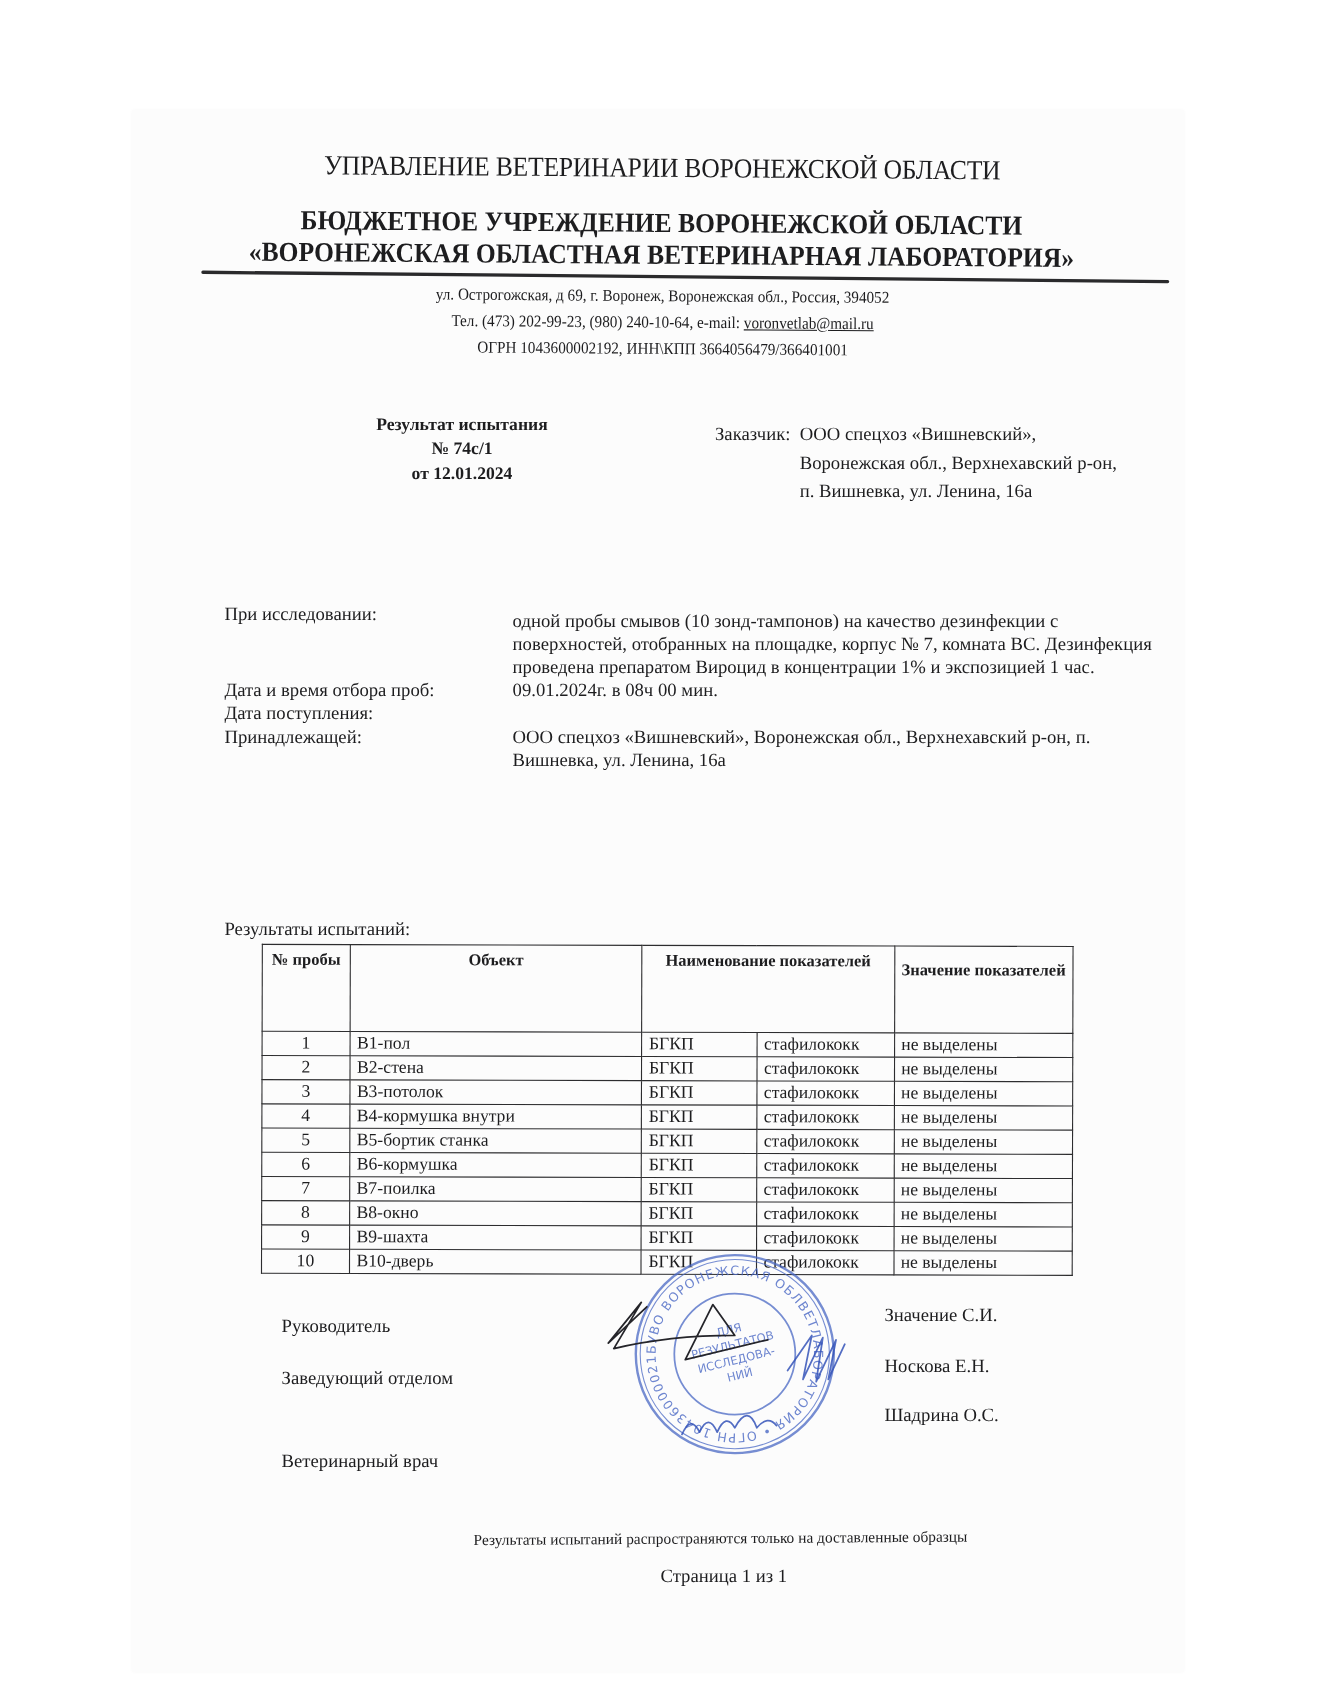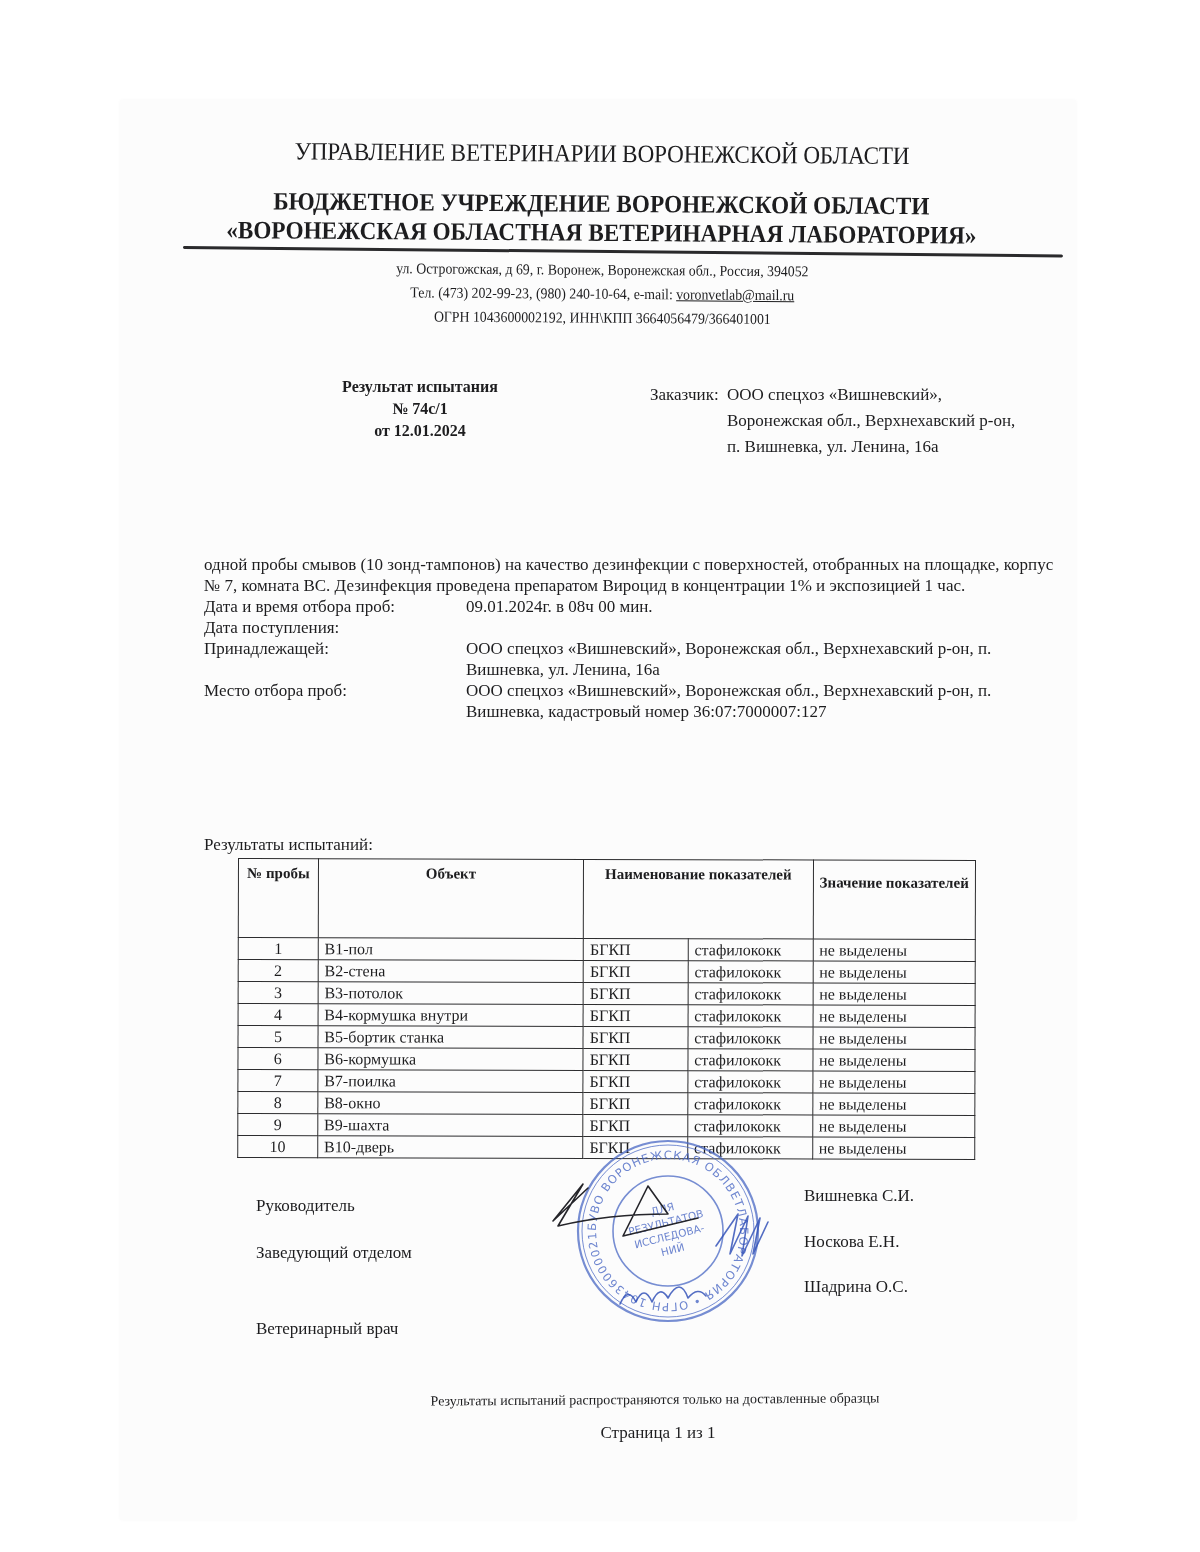--- a/index.html
+++ b/index.html
@@ -93,36 +93,33 @@
 </div>
 
 <div class="abs customer">
   <div><span class="lbl">Заказчик:</span><span>ООО спецхоз «Вишневский»,</span></div>
   <div class="ind">Воронежская обл., Верхнехавский р-он,</div>
   <div class="ind">п. Вишневка, ул. Ленина, 16а</div>
 </div>
 
 <div class="details">
   <div class="drow">
+    <div class="dlabel">При исследовании:</div>
     <div class="dval" style="margin-top:6px;">одной пробы смывов (10 зонд-тампонов) на качество дезинфекции с поверхностей, отобранных на площадке, корпус № 7, комната ВС. Дезинфекция проведена препаратом Вироцид в концентрации 1% и экспозицией 1 час.</div>
   </div>
   <div class="drow">
     <div class="dlabel">Дата и время отбора проб:</div>
     <div class="dval">09.01.2024г. в 08ч 00 мин.</div>
   </div>
   <div class="drow">
     <div class="dlabel">Дата поступления:</div>
   </div>
   <div class="drow">
     <div class="dlabel">Принадлежащей:</div>
     <div class="dval">ООО спецхоз «Вишневский», Воронежская обл., Верхнехавский р-он, п. Вишневка, ул. Ленина, 16а</div>
-  </div>
-  <div class="drow">
-    <div class="dlabel">Место отбора проб:</div>
-    <div class="dval">ООО спецхоз «Вишневский», Воронежская обл., Верхнехавский р-он, п. Вишневка, кадастровый номер 36:07:7000007:127</div>
   </div>
 </div>
 
 <div class="abs results-label">Результаты испытаний:</div>
 
 <table class="results">
   <thead>
     <tr>
       <th class="c-num">№ пробы</th>
       <th class="c-obj">Объект</th>
@@ -200,21 +197,21 @@
       <td class="c-ind1">БГКП</td>
       <td class="c-ind2">стафилококк</td>
       <td class="c-val">не выделены</td>
     </tr>
   </tbody>
 </table>
 
 <div class="abs sig-role r1">Руководитель</div>
 <div class="abs sig-role r2">Заведующий отделом</div>
 <div class="abs sig-role r3">Ветеринарный врач</div>
-<div class="abs sig-name n1">Вишневка С.И.</div>
+<div class="abs sig-name n1">Значение С.И.</div>
 <div class="abs sig-name n2">Носкова Е.Н.</div>
 <div class="abs sig-name n3">Шадрина О.С.</div>
 
 <div class="stamp">
   <svg width="240" height="210" viewBox="0 0 240 210" xmlns="http://www.w3.org/2000/svg">
     <defs>
       <path id="ring" d="M 120 105 m -72 0 a 72 72 0 1 1 144 0 a 72 72 0 1 1 -144 0"></path>
     </defs>
     <g fill="none" stroke="#4a68c4" stroke-opacity="0.75">
       <circle cx="120" cy="105" r="90" stroke-width="2.2"></circle>

